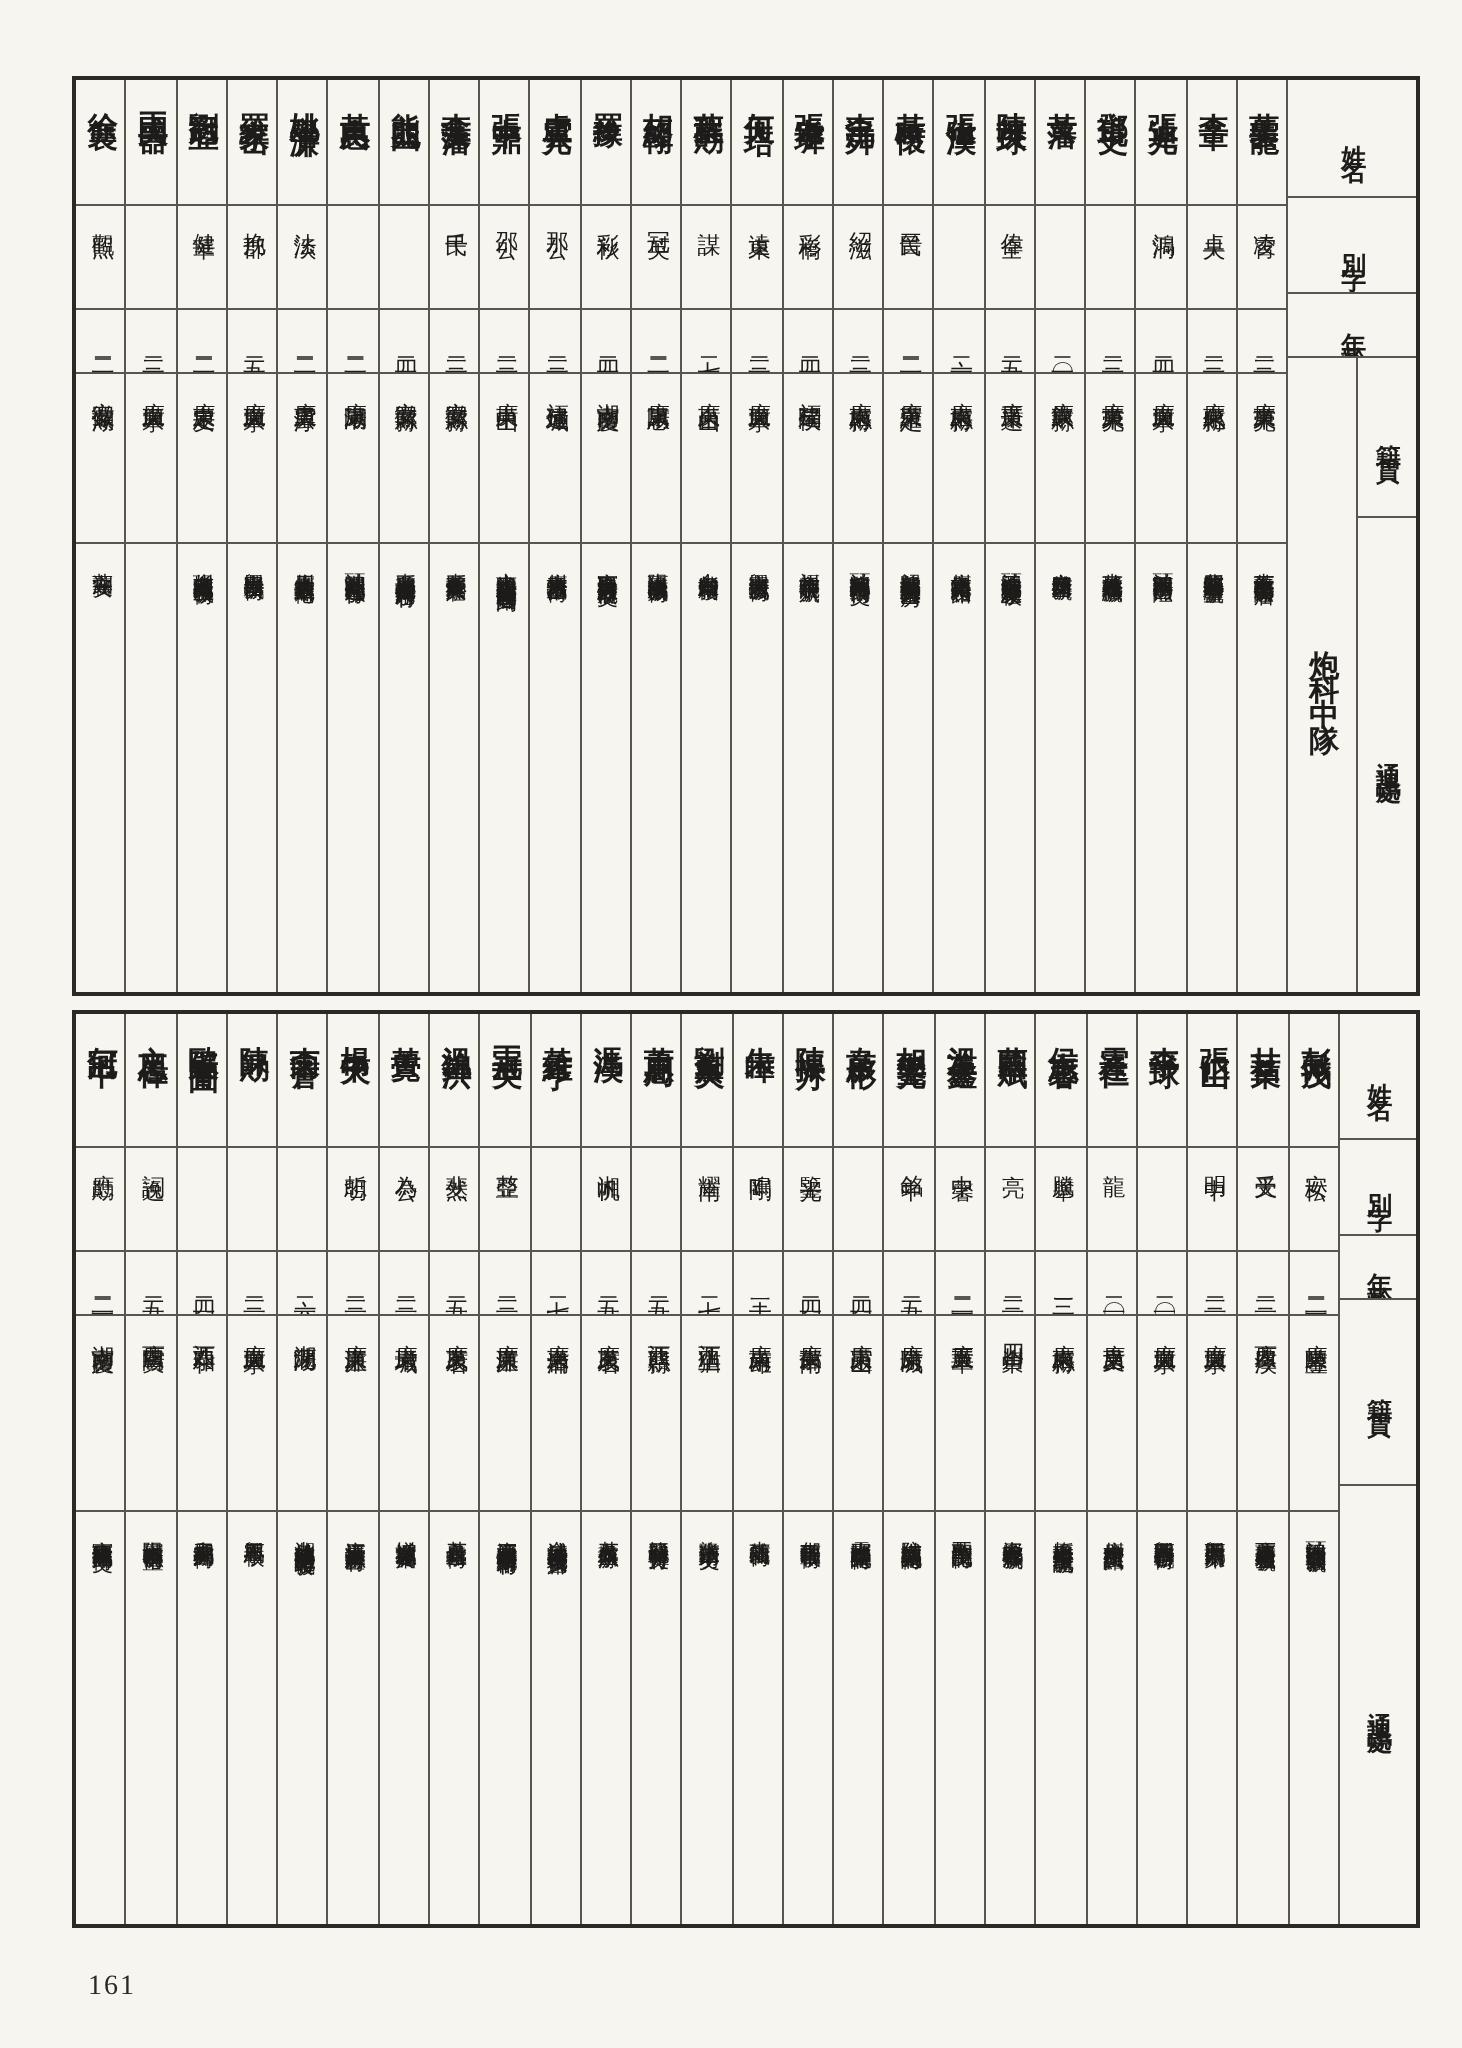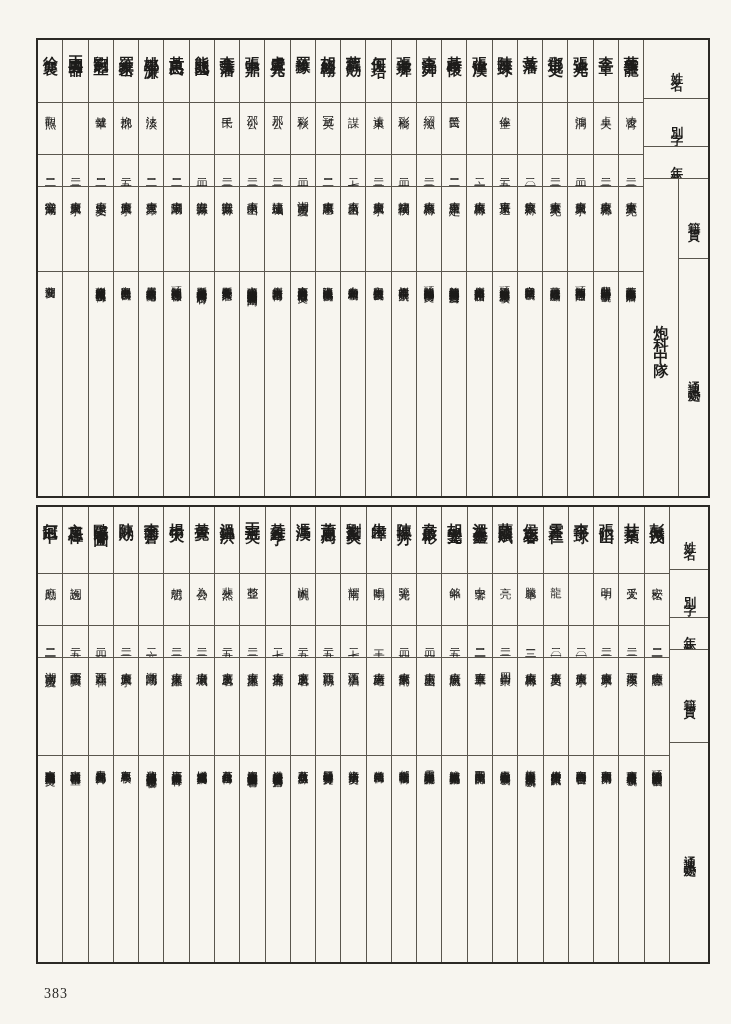--- a/index.html
+++ b/index.html
@@ -1006,14 +1006,14 @@
       <span class="vtx">湖南寶慶</span>
     </div>
     <div class="cell c-addr addr">
       <span class="vtx">寶慶南路回龍市郵局轉交</span>
     </div>
   </div>
 </div>
 
   </div>
 
-  <div class="page-num">383</div>
+  <div class="page-num">161</div>
 </div>
 
 </body></html>

